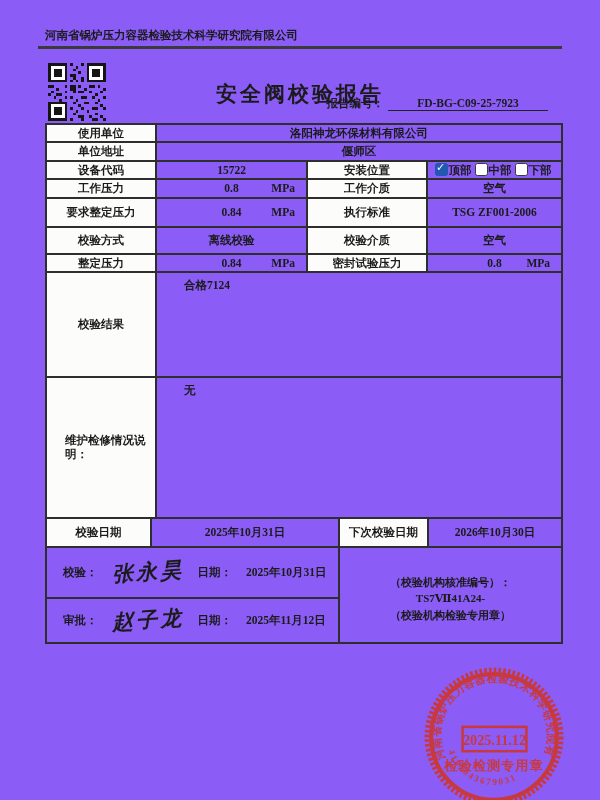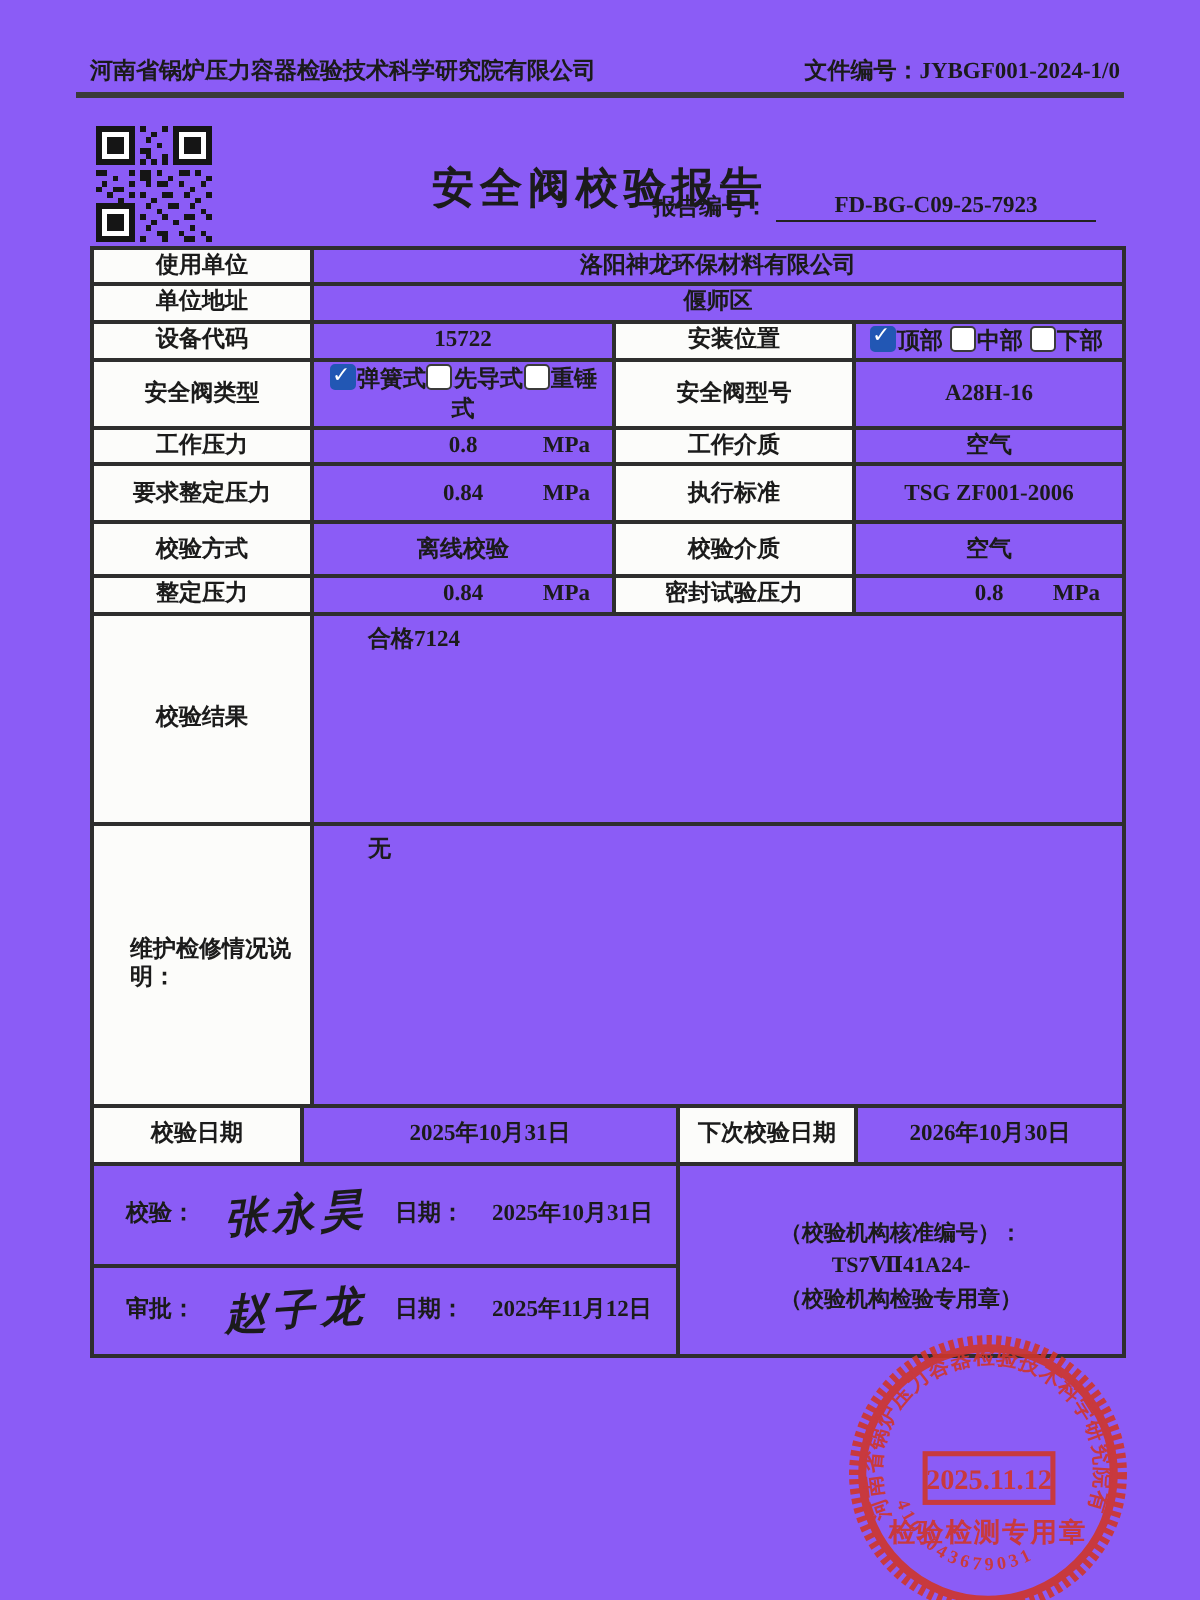--- a/index.html
+++ b/index.html
@@ -57,23 +57,20 @@
   
   .stamp{position:absolute;left:423px;top:666px;width:142px;height:142px;z-index:6;opacity:0.9;}
 </style>
 </head>
 <body>
 
 <div class="page">
 
   <div class="tophdr">
     <span>河南省锅炉压力容器检验技术科学研究院有限公司</span>
-    <span>
-      <span>文件编号：</span><span>JYBGF001-2024-1/0</span>
-    </span>
   </div>
   <div class="rule"></div>
 
   <svg class="qr" viewBox="0 0 21 21" shape-rendering="crispEdges">
     <g fill="#151515">
       <rect x="0" y="0" width="7" height="7"></rect>
         <rect x="14" y="0" width="7" height="7"></rect>
         <rect x="0" y="14" width="7" height="7"></rect>
       <rect x="1" y="1" width="5" height="5" fill="#fff"></rect>
         <rect x="15" y="1" width="5" height="5" fill="#fff"></rect>
@@ -167,28 +164,20 @@
         <td colspan="3">偃师区</td>
       </tr>
       <tr class="h25">
         <td class="lbl">设备代码</td>
         <td>15722</td>
         <td class="lbl">安装位置</td>
         <td>
           <span class="opt"><span class="cb" data-checked="true"></span><span>顶部</span></span><span class="opt"><span class="cb" data-checked="false"></span><span>中部</span></span><span class="opt"><span class="cb" data-checked="false"></span><span>下部</span></span>
         </td>
       </tr>
-      <tr class="h30">
-        <td class="lbl">安全阀类型</td>
-        <td>
-          <span><span class="cb" data-checked="true"></span><span>弹簧式</span></span><span><span class="cb" data-checked="false"></span><span>先导式</span></span><span><span class="cb" data-checked="false"></span><span>重锤式</span></span>
-        </td>
-        <td class="lbl">安全阀型号</td>
-        <td>A28H-16</td>
-      </tr>
       <tr class="h28">
         <td class="lbl">工作压力</td>
         <td class="rel">
           <span>0.8</span>
           <span class="unit">MPa</span>
         </td>
         <td class="lbl">工作介质</td>
         <td>空气</td>
       </tr>
       <tr class="h29">

